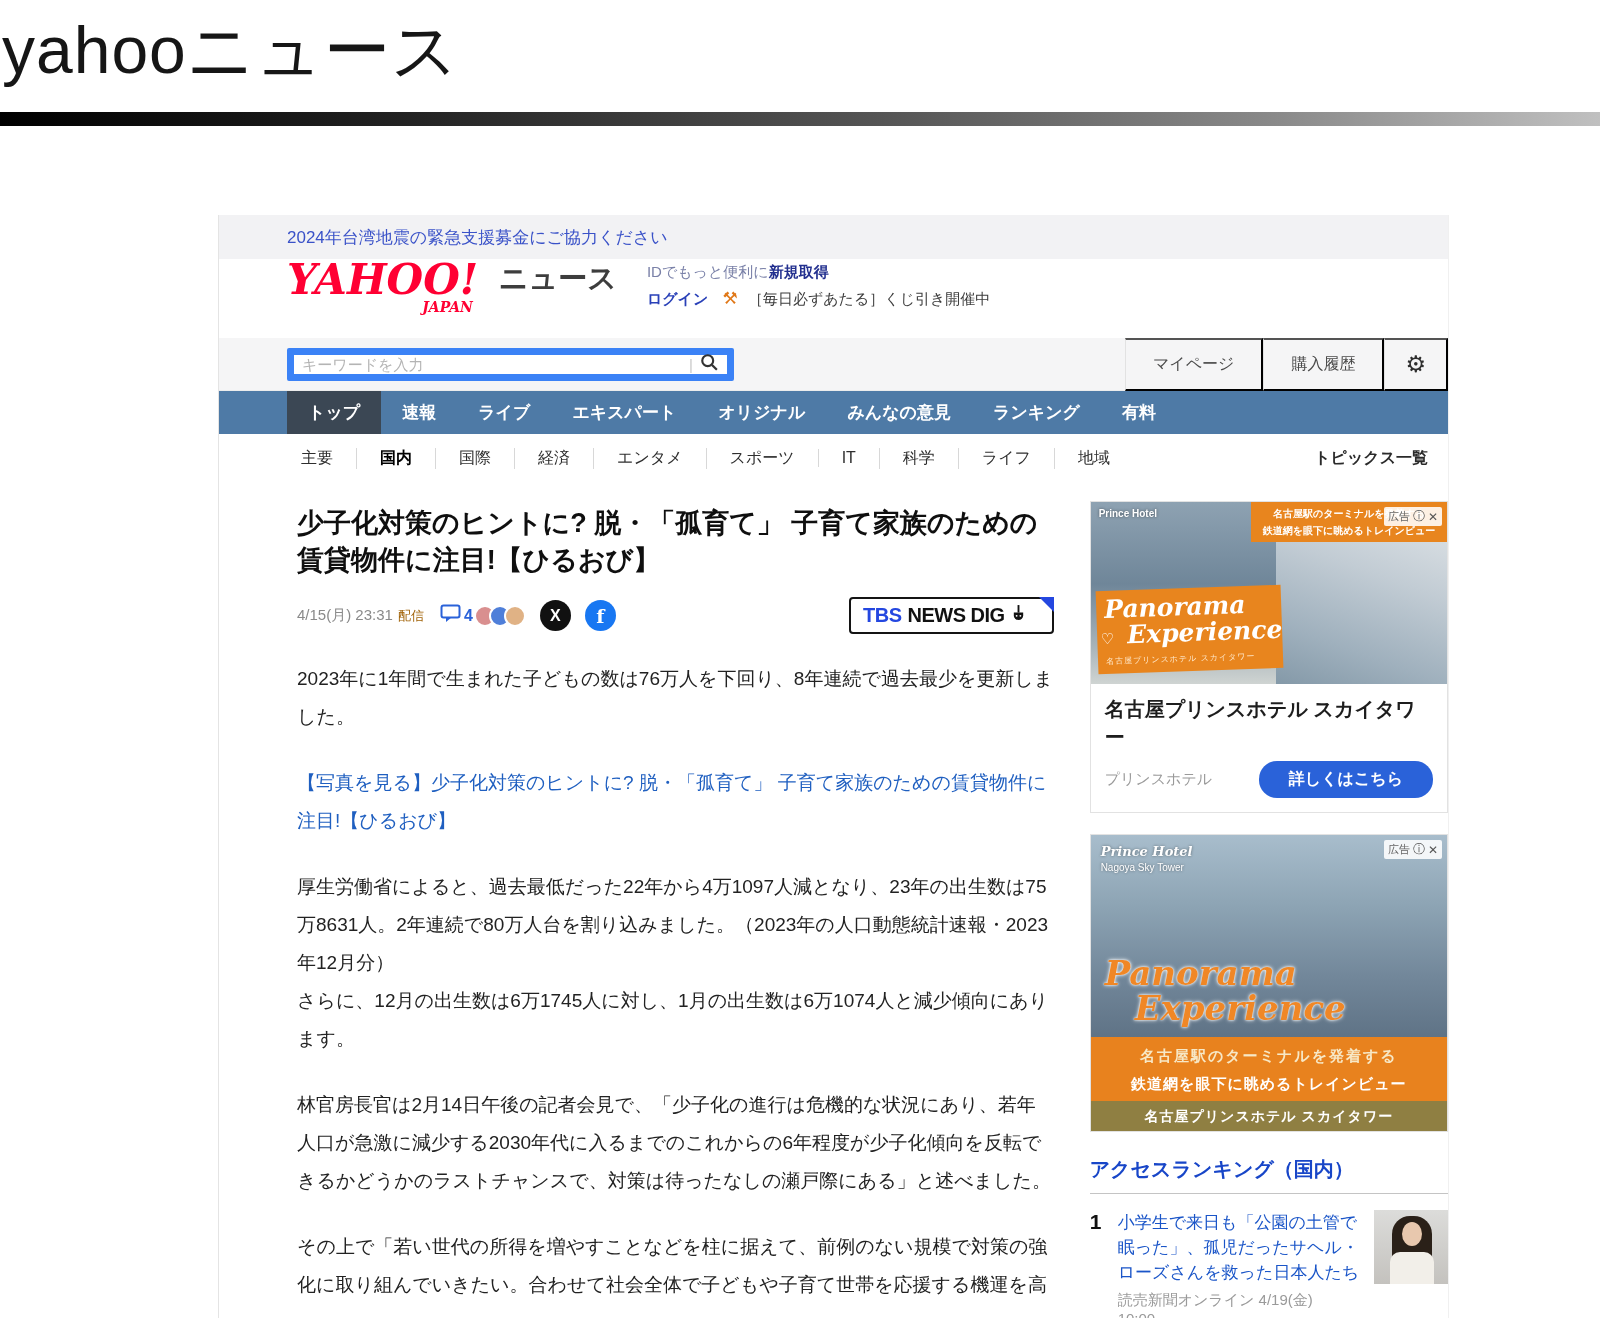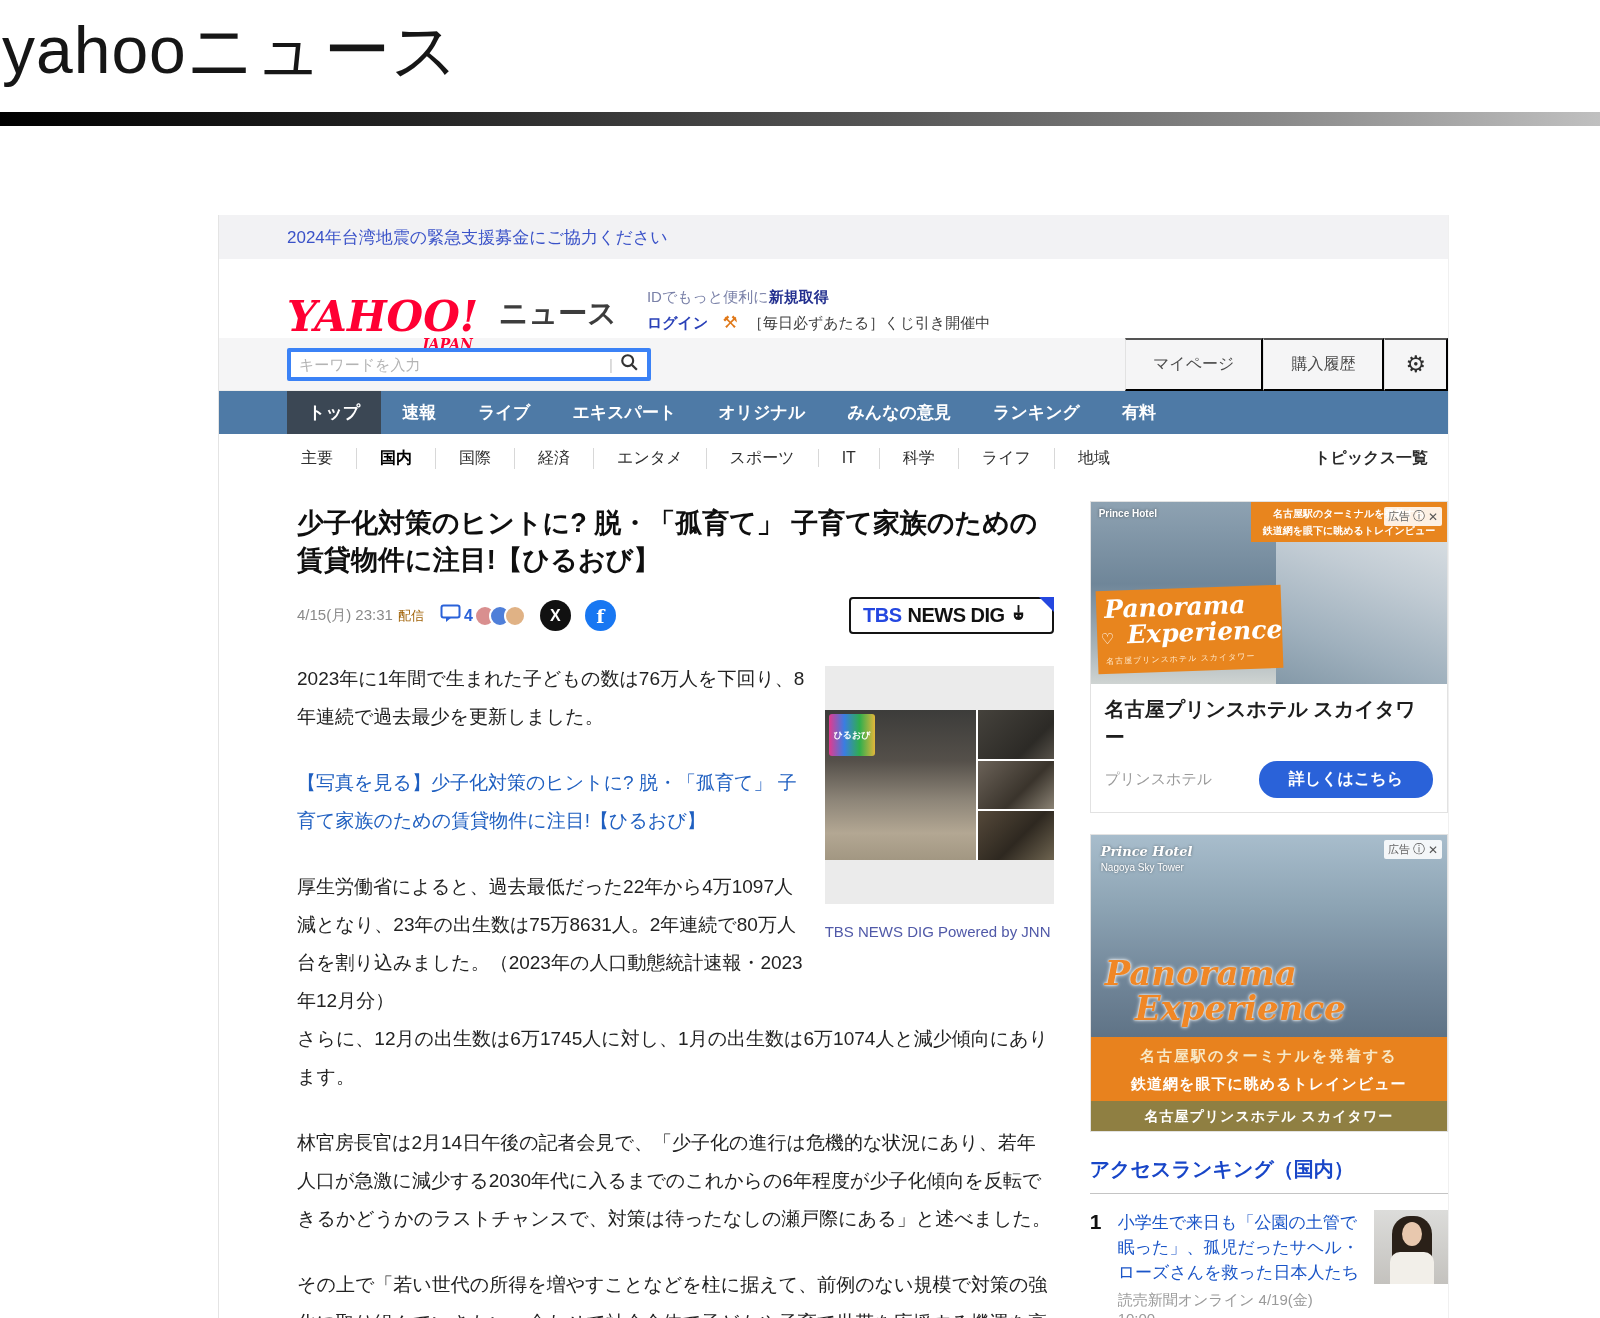--- a/index.html
+++ b/index.html
@@ -21,38 +21,38 @@
   .topbar-right { margin-left:auto; display:flex; align-items:center; gap:22px; }
   .tb-link { color:#4a5fc0; font-size:16px; text-decoration:none; }
   .websearch { display:flex; align-items:stretch; height:30px; }
   .websearch input { width:228px; border:1px solid #9a9aa2; border-right:none; background:#fff;
     font-size:14px; padding:0 8px; color:#333; outline:none; }
   .websearch input::placeholder { color:#b0b0b8; }
   .websearch .btn { width:30px; background:#2b5fd9; border:none; display:flex;
     align-items:center; justify-content:center; cursor:pointer; }
 
   
-  .yheader { height:79px; background:#fff; display:flex; align-items:flex-end; padding:0 0 0 68px; }
+  .yheader { height:79px; background:#fff; display:flex; align-items:flex-start; padding:0 0 0 68px; }
   .ylogo { display:flex; align-items:flex-end; }
   .ylogo .main { font-family:"DejaVu Serif","Liberation Serif",serif; font-style:italic;
     font-weight:bold; font-size:42px; color:#ff0033; line-height:1; }
   .ylogo .sub { font-family:"DejaVu Serif","Liberation Serif",serif; font-style:italic;
     font-weight:bold; font-size:14px; color:#ff0033; margin-left:-56px; margin-bottom:-14px; }
   .service { font-size:29px; font-weight:bold; color:#3d3d3d; margin-left:26px; margin-bottom:4px;}
   .id-block { margin-left:30px; font-size:15px; line-height:1.7; }
   .id-muted { color:#7a81a8; }
   .id-strong { color:#23308f; font-weight:bold; text-decoration:none; }
   .login { color:#2a41b8; font-weight:bold; text-decoration:none; }
   .hammer { color:#e07818; font-size:17px; margin:0 6px 0 10px; }
   .lottery { color:#3c3c3c; }
 
   
   .toolbar { height:53px; background:#f5f5f6; display:flex; align-items:center; padding-left:68px;
     border-bottom:1px solid #ececec; }
-  .searchbox { width:364px; height:33px; background:#fff; border:4px solid #3b82f6; border-radius:2px;
+  .searchbox { width:447px; height:33px; background:#fff; border:7px solid #3b82f6; border-radius:2px;
     display:flex; align-items:center; padding:0 8px; }
   .searchbox input { flex:1; border:none; outline:none; font-size:15px; color:#333; background:transparent;}
   .searchbox input::placeholder { color:#b4b4b4; }
   .searchbox .sep { color:#c9c9c9; margin-right:7px; font-size:15px; }
   .toolbar-right { margin-left:auto; display:flex; align-items:stretch; height:53px; }
   .tb-btn { display:flex; align-items:center; padding:0 27px; font-size:16px; color:#4a4a4a;
     border-left:1px solid #e2e2e2; background:transparent; cursor:pointer; }
   .gear-btn { border-left:1px solid #e2e2e2; padding:0 20px; font-size:23px; color:#2e2e2e; }
 
   
@@ -290,35 +290,20 @@
                 <path d="M3 8 h10 v3 a5 5 0 0 1 -10 0 z" fill="#111"></path>
                 <circle cx="6" cy="11.5" r="1" fill="#fff"></circle>
                 <circle cx="10" cy="11.5" r="1" fill="#fff"></circle>
               </svg>
           </span>
           <span class="fold"></span>
         </span>
       </div>
 
       <div class="abody">
-        <figure class="ph">
-          <div class="phbox">
-            <div class="tv">
-              <div class="big">
-                <span class="chip">ひるおび</span>
-              </div>
-              <div class="col">
-                <div class="sm1"></div>
-                <div class="sm2"></div>
-                <div class="sm3"></div>
-              </div>
-            </div>
-          </div>
-          <figcaption>TBS NEWS DIG Powered by JNN</figcaption>
-        </figure>
 
         <p>2023年に1年間で生まれた子どもの数は76万人を下回り、8年連続で過去最少を更新しました。</p>
         <p class="alink">【写真を見る】少子化対策のヒントに? 脱・「孤育て」 子育て家族のための賃貸物件に注目!【ひるおび】</p>
         <p class="pre">厚生労働省によると、過去最低だった22年から4万1097人減となり、23年の出生数は75万8631人。2年連続で80万人台を割り込みました。（2023年の人口動態統計速報・2023年12月分）
 さらに、12月の出生数は6万1745人に対し、1月の出生数は6万1074人と減少傾向にあります。</p>
         <p>林官房長官は2月14日午後の記者会見で、「少子化の進行は危機的な状況にあり、若年人口が急激に減少する2030年代に入るまでのこれからの6年程度が少子化傾向を反転できるかどうかのラストチャンスで、対策は待ったなしの瀬戸際にある」と述べました。</p>
         <p>その上で「若い世代の所得を増やすことなどを柱に据えて、前例のない規模で対策の強化に取り組んでいきたい。合わせて社会全体で子どもや子育て世帯を応援する機運を高</p>
       </div>
     </main>
 

